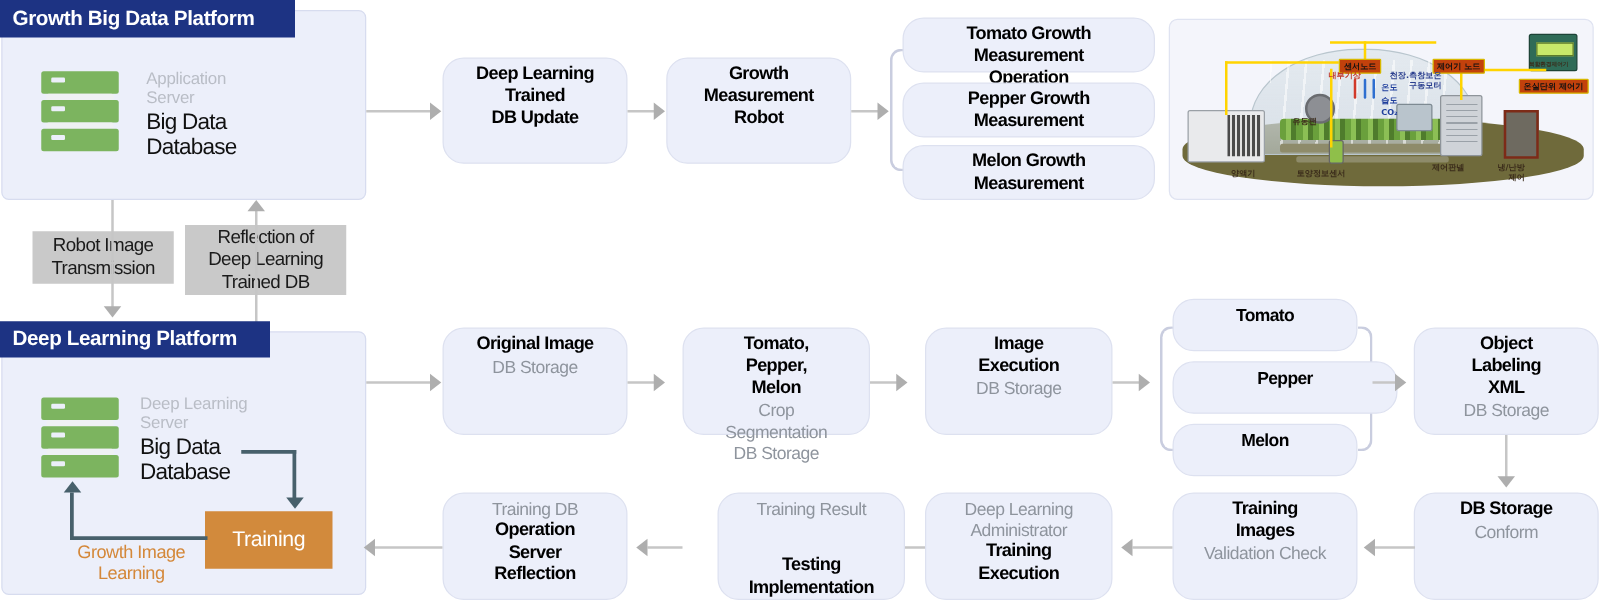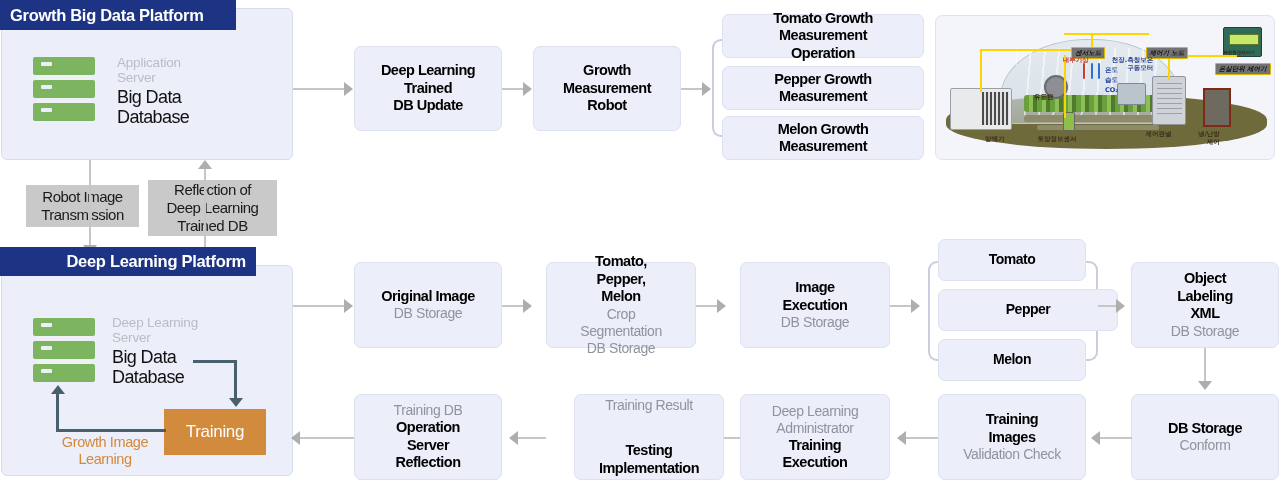--- a/index.html
+++ b/index.html
@@ -59,26 +59,25 @@
     position:absolute;
     color:#111111;font-size:18px;line-height:20px;
     letter-spacing:-0.6px;white-space:pre-line;
   }
 
   
   .box{
     position:absolute;
     background:#eceffa;
     border:1px solid #dde1f0;
-    border-radius:7px;
+    border-radius:17px;
     box-sizing:border-box;
     display:flex;
     flex-direction:column;
     align-items:center;
-    justify-content:center;
     text-align:center;
     padding:4px 24px;
     line-height:17px;
   }
   .box .strong{
     color:#000;font-weight:bold;font-size:14.5px;
     letter-spacing:-0.5px;line-height:17.5px;white-space:pre-line;
   }
   .box .light{
     color:#8e949d;font-size:14px;letter-spacing:-0.4px;
@@ -174,32 +173,31 @@
   .gh-crops{
     position:absolute;left:26%;top:55%;width:42%;height:12%;
     background:repeating-linear-gradient(90deg,#6aa03c 0 5px,#8cbf55 5px 9px,#4f7c2c 9px 13px);
     border-radius:3px;
   }
   .gh-bed{
     position:absolute;background:#8e8b6a;border-radius:2px;
   }
   .gh-tag{
     position:absolute;
-    background:#737373;
+    background:#c2410c;
     border:1px solid #d8b800;
     color:#111;
     font-size:6.5px;
     font-weight:bold;
     line-height:8px;
     padding:1px 3px;
     border-radius:1px;
     white-space:nowrap;
     text-align:center;
     font-family:"DejaVu Sans",sans-serif;
-    font-style:italic;
   }
   .gh-txt{
     position:absolute;
     color:#3a2b1a;font-size:6.5px;font-weight:bold;line-height:8px;
     white-space:pre-line;text-align:right;
     font-family:"DejaVu Sans",sans-serif;
   }
   .gh-txt.blue{color:#2b3f8f;}
   .gh-yline{position:absolute;background:#ffd400;}
   .gh-dev{position:absolute;border:1px solid #666;border-radius:2px;}
@@ -275,21 +273,21 @@
 Trained DB</span>
   </div>
 
   <div class="vline" style="left:89px;top:160px;height:88px;"></div>
   <div class="arr down" style="left:83px;top:245px;"></div>
 
   <div class="vline" style="left:204px;top:168px;height:92px;"></div>
   <div class="arr up" style="left:198px;top:160px;"></div>
 
   <div class="platform" style="left:1px;top:265px;width:292px;height:211px;"></div>
-  <div class="platform-title" style="left:0px;top:247px;width:256px;height:29px;justify-content:flex-end;">
+  <div class="platform-title" style="left:0px;top:257px;width:216px;height:29px;">
     <span>Deep Learning Platform</span>
   </div>
 
   <div class="server-icon" style="left:33px;top:318px;width:62px;height:64px;">
     <div class="unit" style="top:0;height:18px;">
         <div class="led" style="top:5px;"></div>
       </div>
     <div class="bar" style="top:18px;"></div>
     <div class="unit" style="top:23px;height:18px;">
         <div class="led" style="top:5px;"></div>

